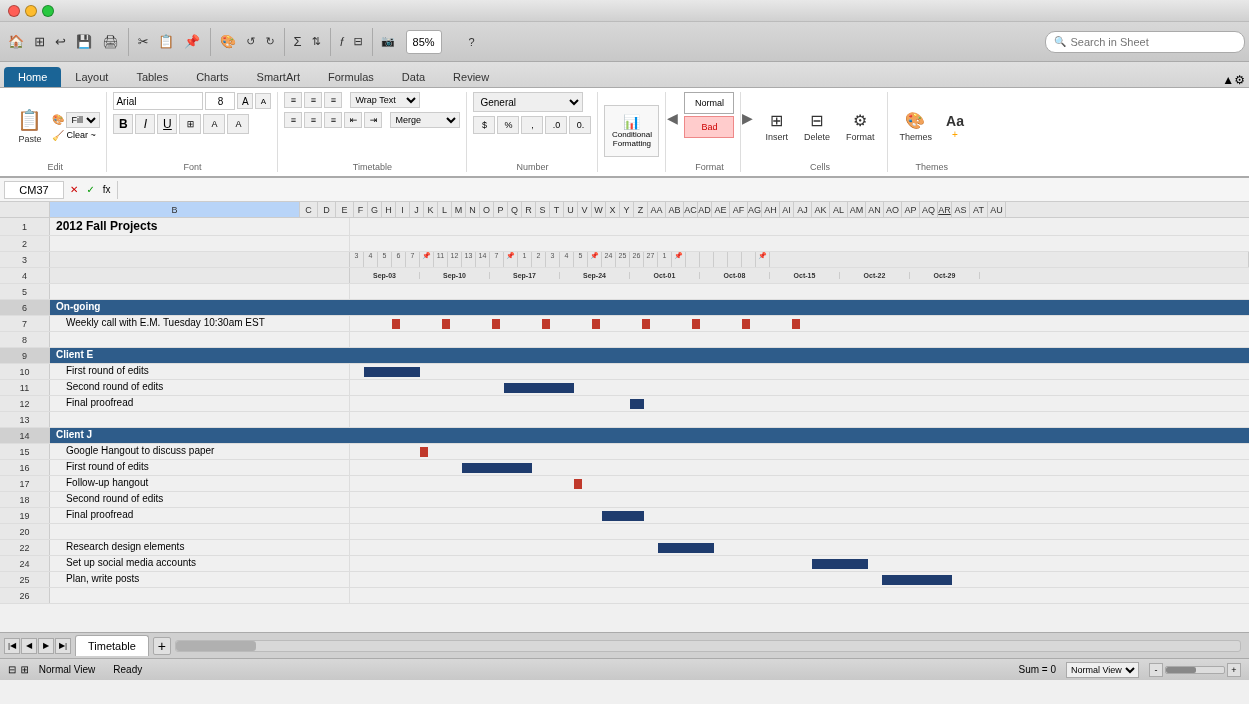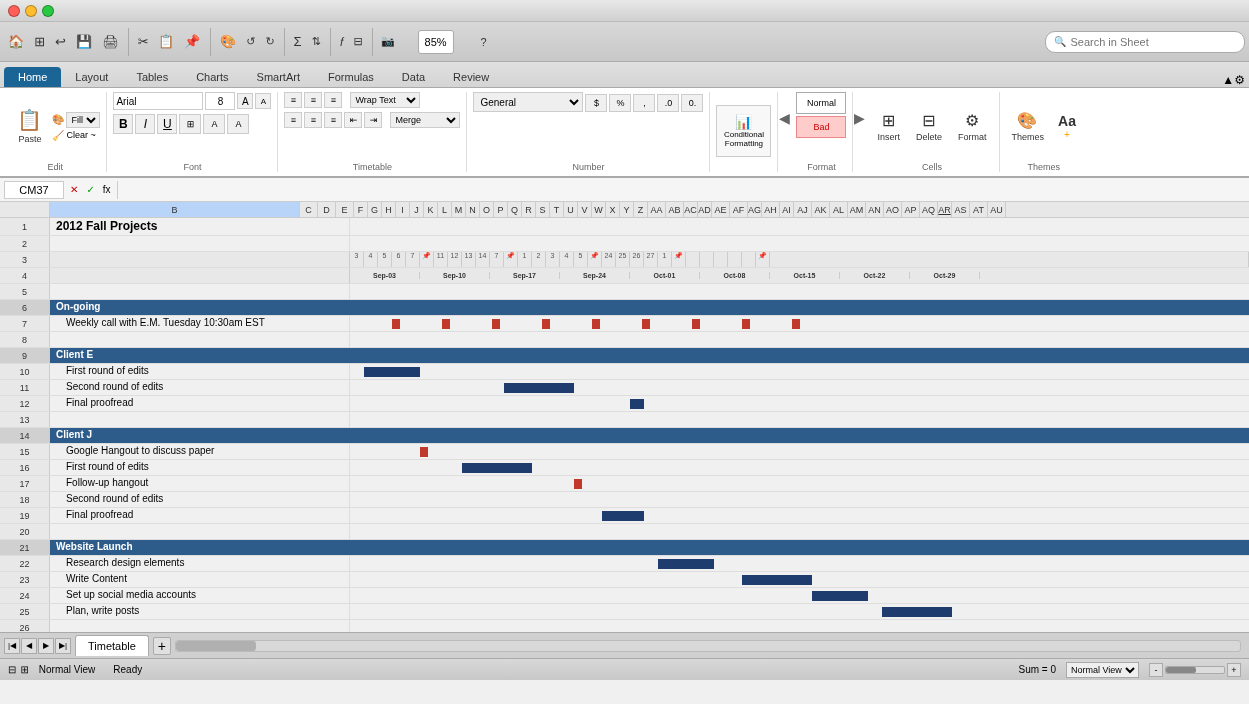--- a/index.html
+++ b/index.html
@@ -432,21 +432,21 @@
   <button class="toolbar-btn">
       <span style="font-size:12px">𝑓</span>
     </button>
   <button class="toolbar-btn">
       <span style="font-size:11px">⊟</span>
     </button>
   <div class="toolbar-separator"></div>
   <button class="toolbar-btn">
       <span style="font-size:11px">📷</span>
     </button>
-  <div style="display:flex;align-items:center;gap:20px;margin-left:16px;">
+  <div style="display:flex;align-items:center;gap:20px;margin-left:4px;">
     <div class="zoom-box">
       <span>85%</span>
     </div>
     <button class="toolbar-btn" style="width:20px;height:20px;font-size:11px;">?</button>
   </div>
   <div class="search-box">
     <span style="font-size:10px;color:#888;margin-right:4px;">🔍</span>
     <input type="text" style="border: none; outline: none; font-size: 11px; width: 160px; color: rgb(136, 136, 136);" placeholder="Search in Sheet">
   </div>
 </div>
@@ -530,21 +530,21 @@
         <span style="width:4px;"></span>
         <select style="font-size:9px;height:16px;border:1px solid #ccc;width:70px;">
           <option>Merge</option>
         </select>
       </div>
     </div>
     <div class="ribbon-group-label">Timetable</div>
   </div>
 
   <div class="ribbon-group">
-    <div class="ribbon-group-content" style="flex-direction:row;align-items:flex-start;">
+    <div class="ribbon-group-content" style="flex-direction:column;align-items:flex-start;">
       <select class="number-format-box">
         <option>General</option>
       </select>
       <div style="display:flex;align-items:center;gap:2px;margin-top:2px;">
         <button style="font-size:9px;border:1px solid #ccc;background:#f0f0f0;width:22px;height:18px;cursor:pointer;">$</button>
         <button style="font-size:9px;border:1px solid #ccc;background:#f0f0f0;width:22px;height:18px;cursor:pointer;">%</button>
         <button style="font-size:9px;border:1px solid #ccc;background:#f0f0f0;width:22px;height:18px;cursor:pointer;">,</button>
         <button style="font-size:9px;border:1px solid #ccc;background:#f0f0f0;width:22px;height:18px;cursor:pointer;">.0</button>
         <button style="font-size:9px;border:1px solid #ccc;background:#f0f0f0;width:22px;height:18px;cursor:pointer;">0.</button>
       </div>
@@ -879,43 +879,30 @@
         <div style="width:42px;height:10px;background:#1f3c6e;"></div>
       </div>
     </div>
 
     <div class="grid-row" style="height:14px;">
       <div class="row-num">20</div>
       <div style="width:300px;border-right:1px solid #ddd;"></div>
       <div style="flex:1;"></div>
     </div>
 
-    <div class="grid-row section-header-row" style="height:16px;">
-      <div class="row-num" style="background:#d0d0d0;">21</div>
-      <div style="width:300px;background:#2e5c8a;color:white;font-weight:bold;font-size:10px;padding:1px 6px;border-right:1px solid #2e5c8a;">Website Launch</div>
-      <div style="flex:1;background:#2e5c8a;"></div>
-    </div>
 
     <div class="grid-row" style="height:16px;">
       <div class="row-num">22</div>
       <div style="width:300px;border-right:1px solid #ddd;font-size:10px;padding:1px 16px;">Research design elements</div>
       <div style="flex:1;display:flex;align-items:center;overflow:hidden;">
         <div style="width:308px;"></div>
         <div style="width:56px;height:10px;background:#1f3c6e;"></div>
       </div>
     </div>
 
-    <div class="grid-row" style="height:16px;">
-      <div class="row-num">23</div>
-      <div style="width:300px;border-right:1px solid #ddd;font-size:10px;padding:1px 16px;">Write Content</div>
-      <div style="flex:1;display:flex;align-items:center;overflow:hidden;">
-        <div style="width:392px;"></div>
-        <div style="width:70px;height:10px;background:#1f3c6e;"></div>
-      </div>
-    </div>
 
     <div class="grid-row" style="height:16px;">
       <div class="row-num">24</div>
       <div style="width:300px;border-right:1px solid #ddd;font-size:10px;padding:1px 16px;">Set up social media accounts</div>
       <div style="flex:1;display:flex;align-items:center;overflow:hidden;">
         <div style="width:462px;"></div>
         <div style="width:56px;height:10px;background:#1f3c6e;"></div>
       </div>
     </div>
 

